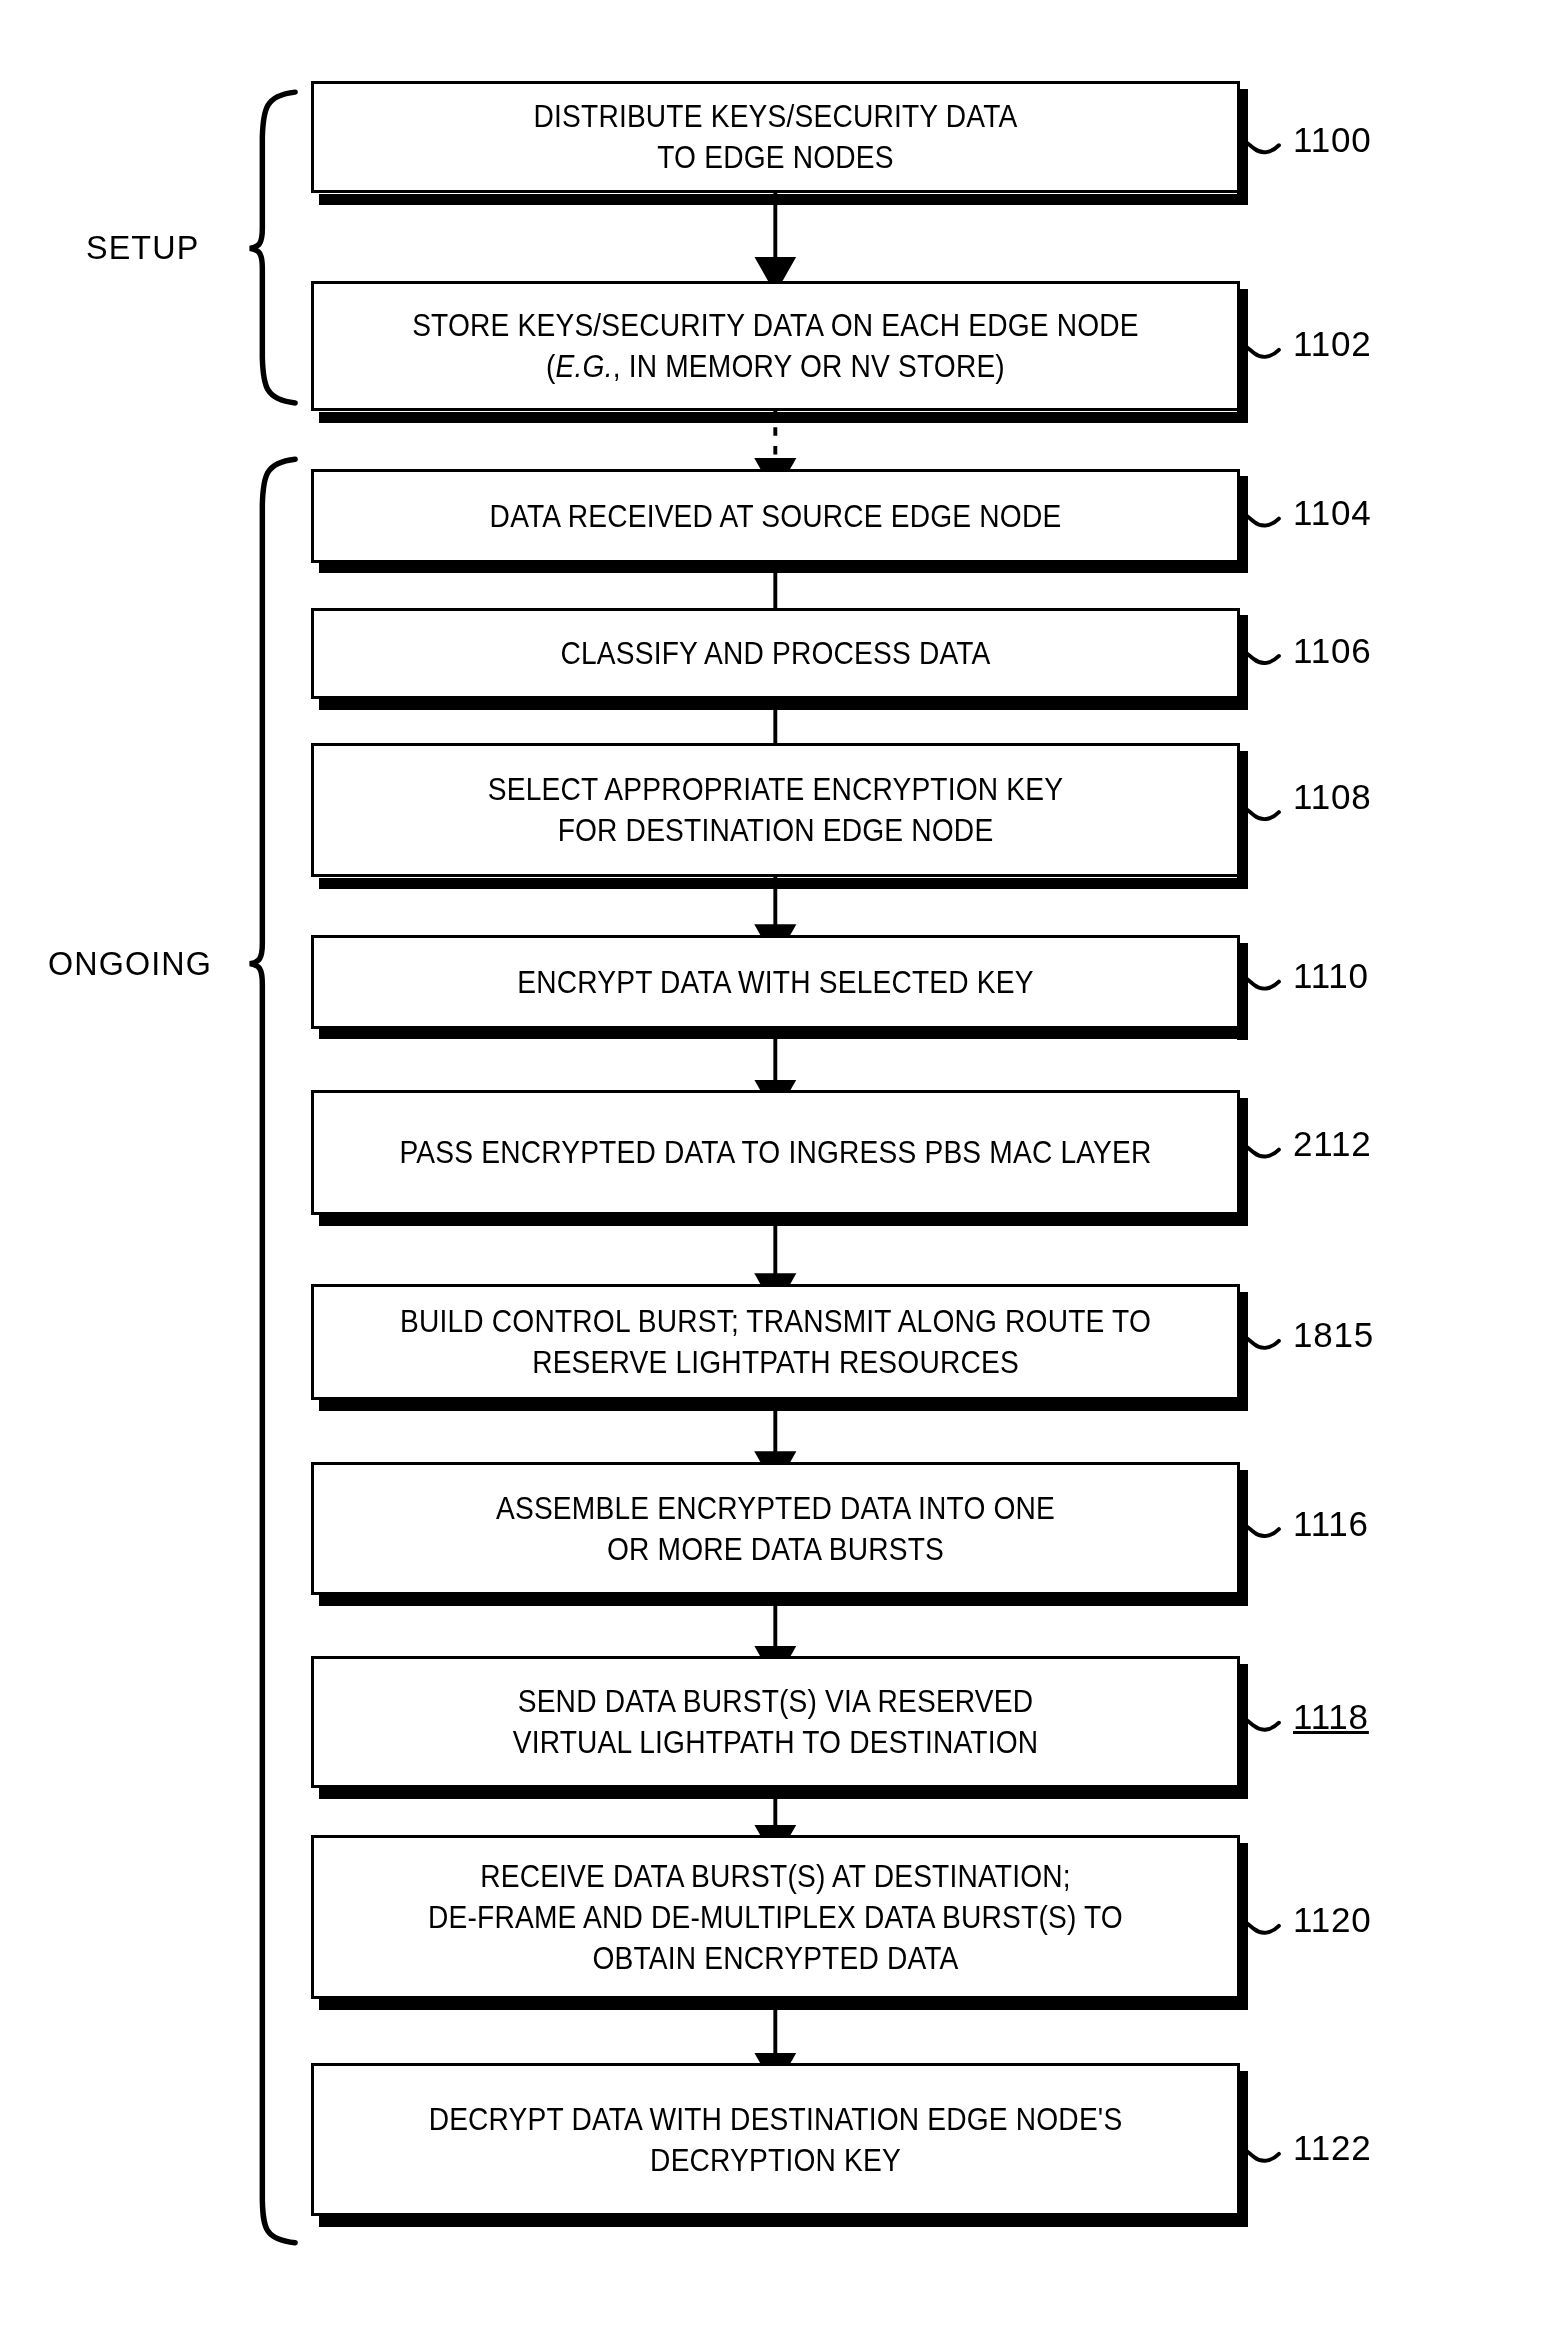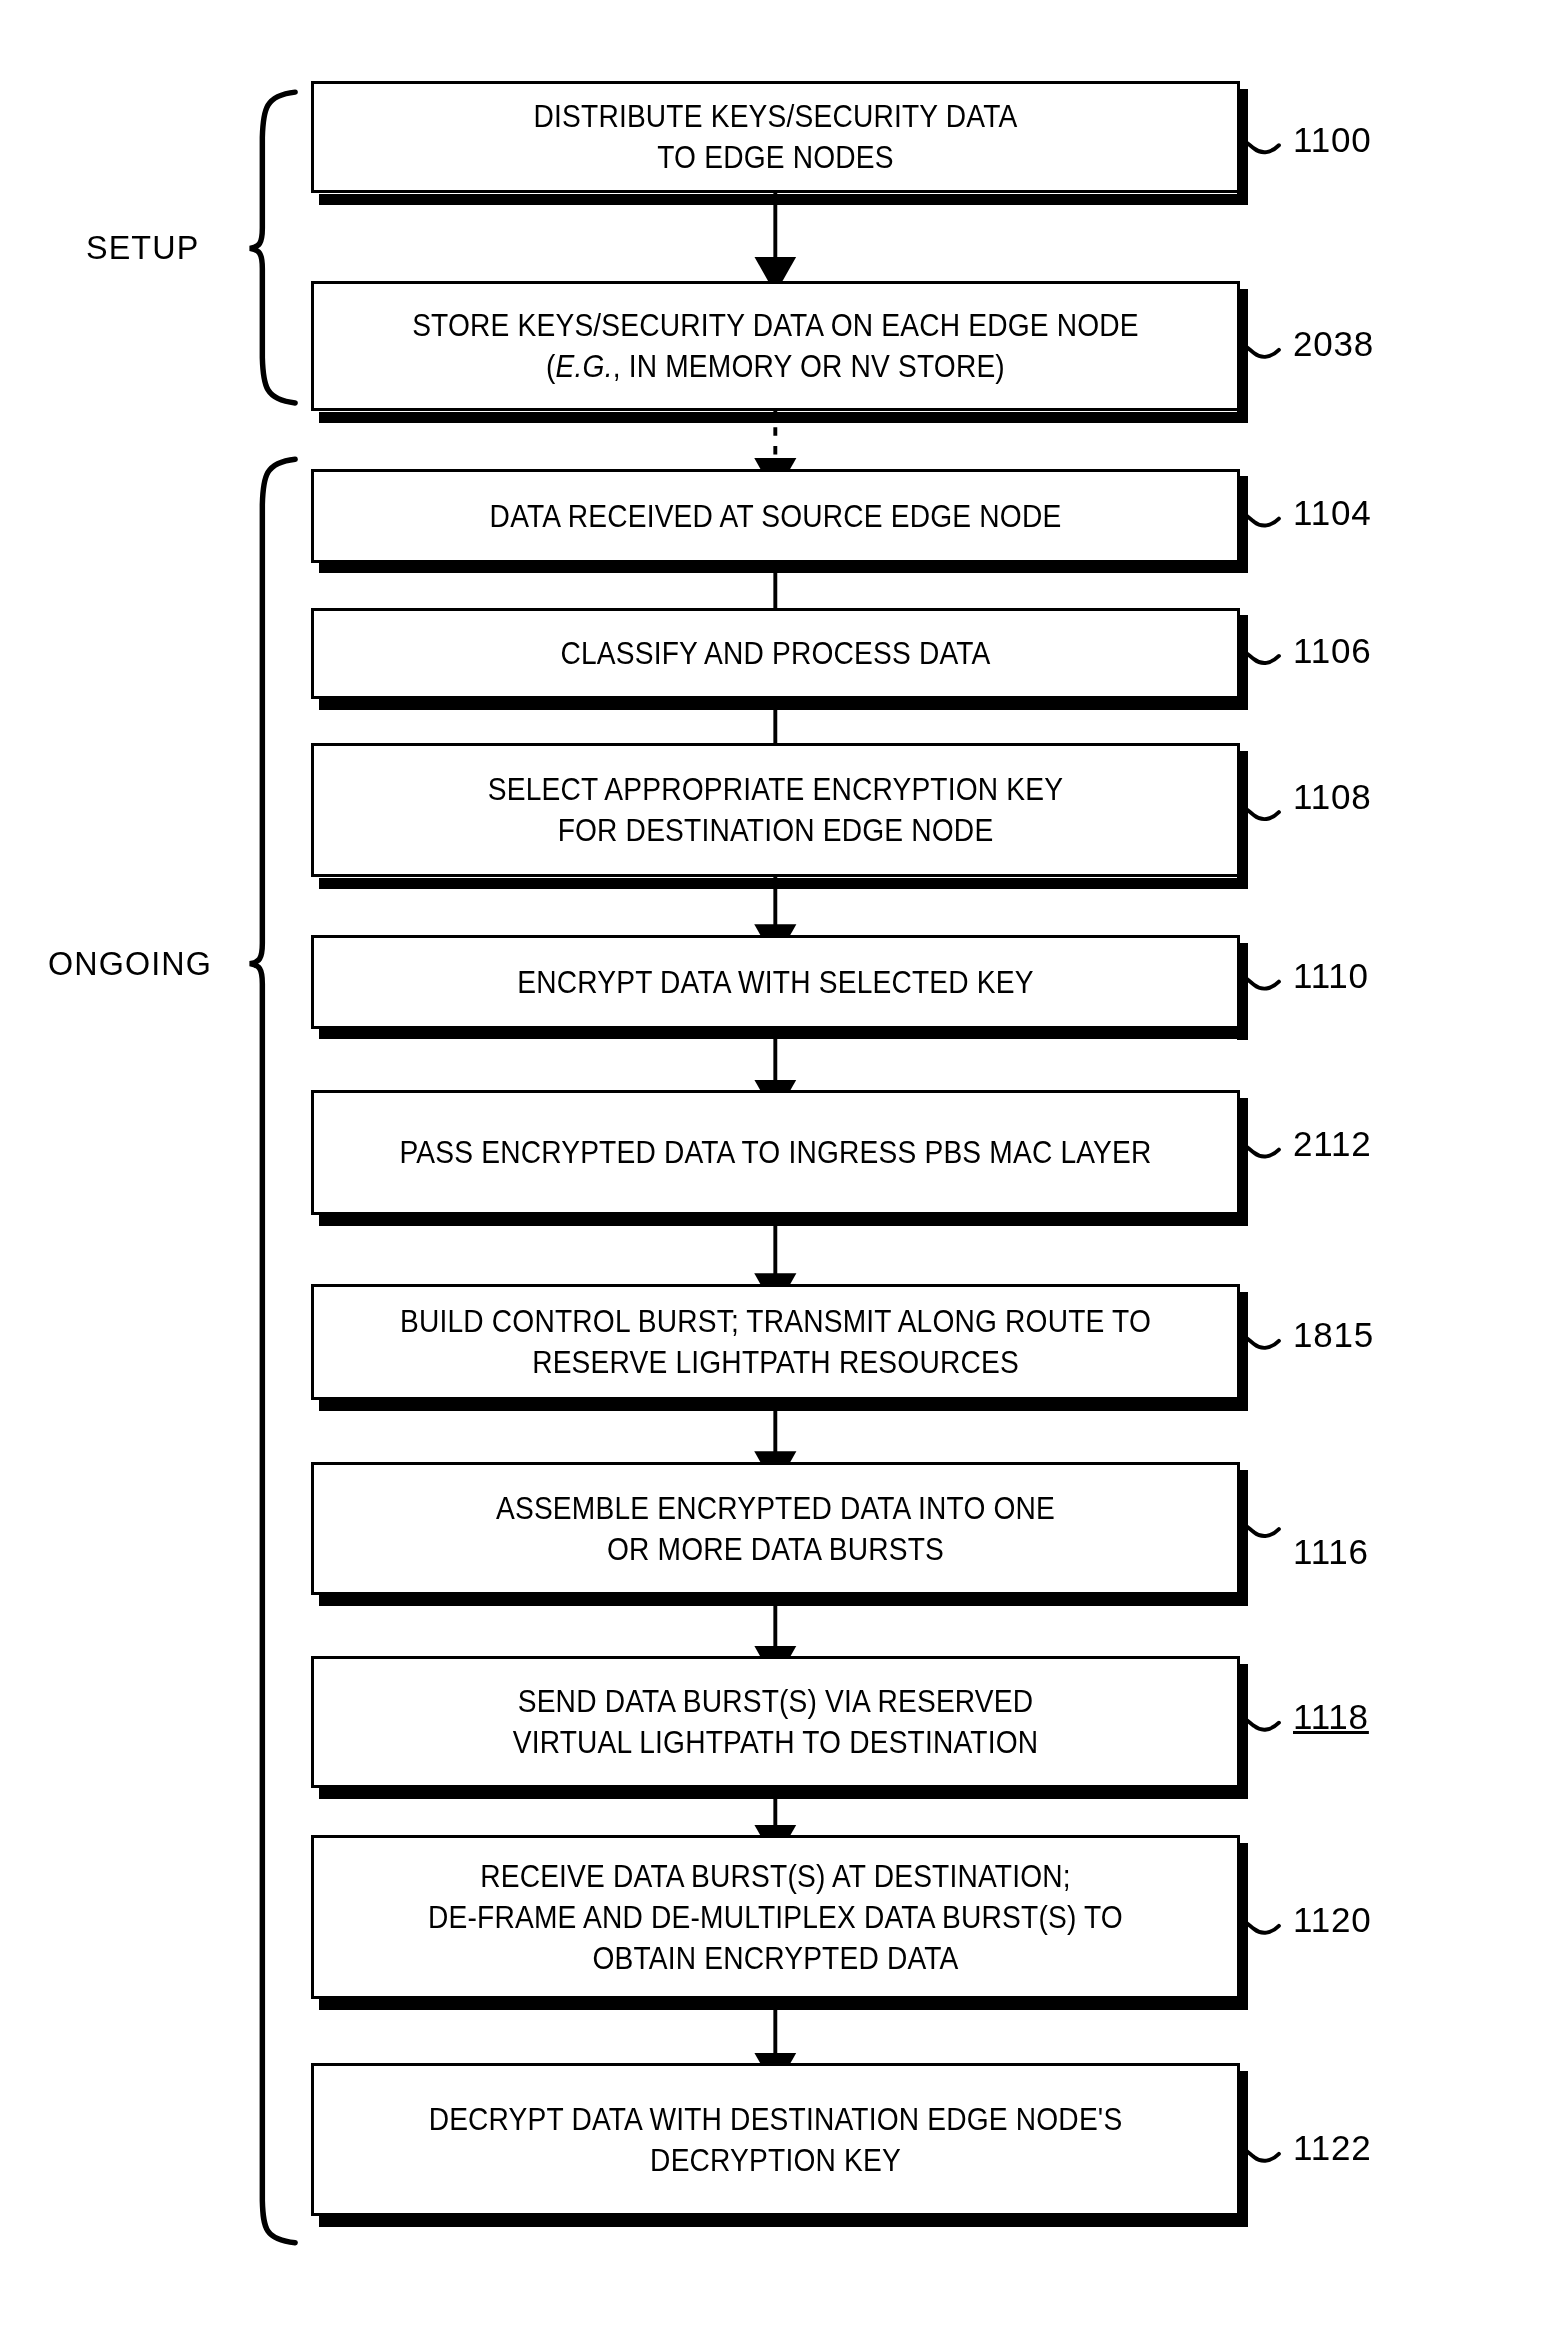--- a/index.html
+++ b/index.html
@@ -95,21 +95,21 @@
   </div>
   <div class="refnum" style="left:1293px;top:122px;">1100</div>
 
   <div class="pshadow" style="left:319px;top:412px;width:929px;height:11px;"></div>
   <div class="pshadow" style="left:1237px;top:289px;width:11px;height:134px;"></div>
   <div class="pbox" style="left:311px;top:281px;width:929px;height:130px;"></div>
   <div class="ptext" style="left:311px;top:281px;width:929px;height:130px;">
     <span class="ln">STORE KEYS/SECURITY DATA ON EACH EDGE NODE</span>
     <span class="ln">(<i>E.G.</i>, IN MEMORY OR NV STORE)</span>
   </div>
-  <div class="refnum" style="left:1293px;top:326px;">2038</div>
+  <div class="refnum" style="left:1293px;top:326px;">1102</div>
 
   <div class="pshadow" style="left:319px;top:562px;width:929px;height:11px;"></div>
   <div class="pshadow" style="left:1237px;top:476px;width:11px;height:97px;"></div>
   <div class="pbox" style="left:311px;top:469px;width:929px;height:94px;"></div>
   <div class="ptext" style="left:311px;top:469px;width:929px;height:94px;">
     <span class="ln">DATA RECEIVED AT SOURCE EDGE NODE</span>
   </div>
   <div class="refnum" style="left:1293px;top:495px;">1104</div>
 
   <div class="pshadow" style="left:319px;top:699px;width:929px;height:11px;"></div>
@@ -154,21 +154,21 @@
   </div>
   <div class="refnum" style="left:1293px;top:1317px;">1815</div>
 
   <div class="pshadow" style="left:319px;top:1595px;width:929px;height:11px;"></div>
   <div class="pshadow" style="left:1237px;top:1470px;width:11px;height:136px;"></div>
   <div class="pbox" style="left:311px;top:1462px;width:929px;height:133px;"></div>
   <div class="ptext" style="left:311px;top:1462px;width:929px;height:133px;">
     <span class="ln">ASSEMBLE ENCRYPTED DATA INTO ONE</span>
     <span class="ln">OR MORE DATA BURSTS</span>
   </div>
-  <div class="refnum" style="left:1293px;top:1506px;margin-top:28px;">1116</div>
+  <div class="refnum" style="left:1293px;top:1506px;">1116</div>
 
   <div class="pshadow" style="left:319px;top:1788px;width:929px;height:11px;"></div>
   <div class="pshadow" style="left:1237px;top:1664px;width:11px;height:135px;"></div>
   <div class="pbox" style="left:311px;top:1656px;width:929px;height:132px;"></div>
   <div class="ptext" style="left:311px;top:1656px;width:929px;height:132px;">
     <span class="ln">SEND DATA BURST(S) VIA RESERVED</span>
     <span class="ln">VIRTUAL LIGHTPATH TO DESTINATION</span>
   </div>
   <div class="refnum" style="left:1293px;top:1699px;text-decoration:underline;">1118</div>
 

